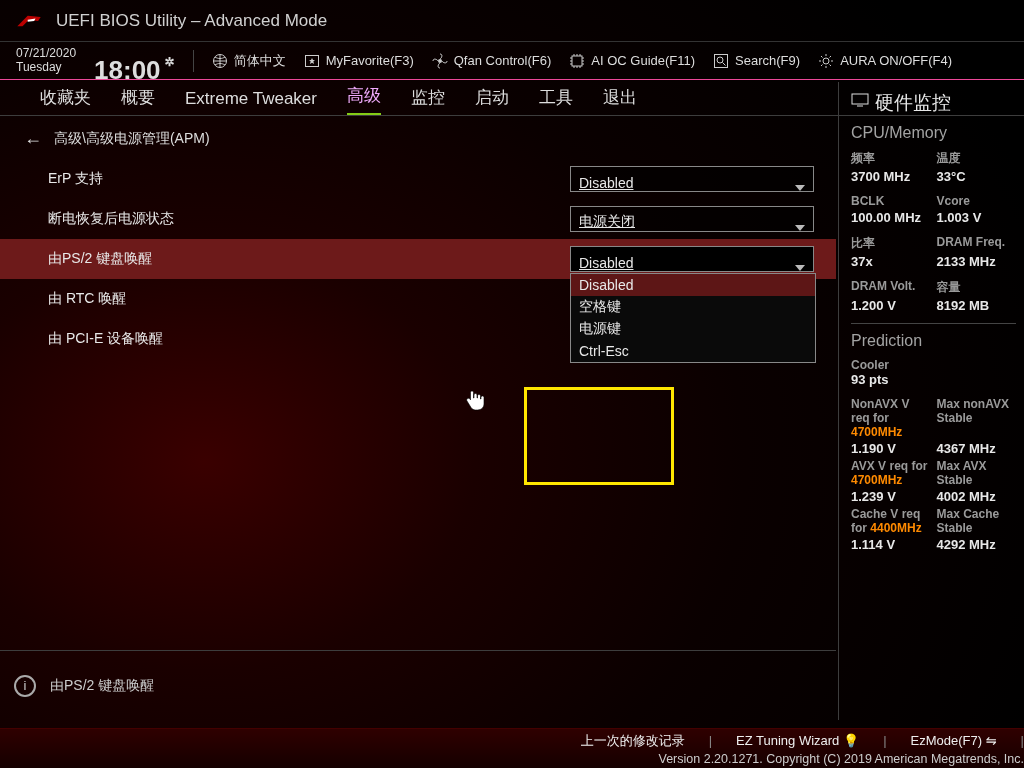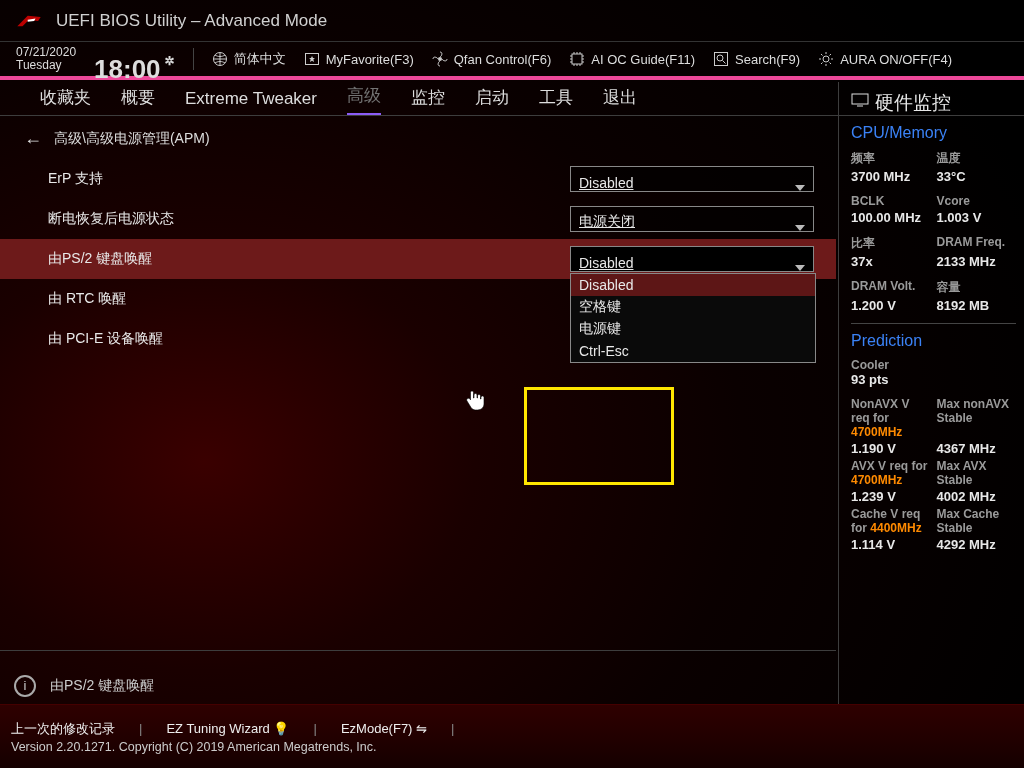--- a/index.html
+++ b/index.html
@@ -29,21 +29,21 @@
   }
   .rog-logo svg { width:26px; height:18px; }
   .app-title { color: #d0d0d0; font-size: 17px; }
 
   
   .inforow {
     height: 38px;
     display:flex; align-items:center;
     gap: 18px;
     padding: 0 16px;
-    border-bottom: 4px solid #ec4899;
+    border-bottom: 1px solid #ec4899;
     font-size: 13px; color:#ddd;
   }
   .date-block { line-height:1.1; font-size:12px; }
   .clock { font-size: 26px; font-weight:bold; display:flex; align-items:flex-start; gap:4px;margin-top:20px; }
   .clock sup { font-size:12px; }
   .inforow .divider { width:1px; height:22px; background:#444; }
   .ubtn { display:inline-flex; align-items:center; gap:6px; cursor:pointer; white-space:nowrap; }
   .ubtn .ic { width:16px; height:16px; display:inline-flex; }
   .ic svg { width:100%; height:100%; }
 
@@ -51,21 +51,21 @@
   .tabs {
     height: 36px;
     display:flex; align-items:flex-end;
     gap: 30px;
     padding: 0 40px;
     border-bottom: 1px solid #3d3d3d;
     font-size:17px;
     color:#ddd;
   }
   .tab { padding-bottom:6px; cursor:pointer; }
-  .tab.active { color:#737373; border-bottom:2px solid #8b5cf6; }
+  .tab.active { color:#f0abfc; border-bottom:2px solid #84cc16; }
 
   
   .content {
     position:absolute; top:118px; bottom:48px; left:0; width:836px;
   }
   .sidepanel {
     position:absolute; top:82px; right:0; width:186px; bottom:48px;
     border-left:1px solid #3d3d3d;
     padding: 8px 8px 8px 12px;
     overflow:hidden;
@@ -124,34 +124,34 @@
     position:absolute; bottom:48px; left:0; width:836px;
     height:70px; border-top:1px solid #3d3d3d;
     display:flex; align-items:center; gap:14px;
     padding:0 14px;
     color:#ccc;
   }
   .helpbar .info-ic { width:22px;height:22px;border:2px solid #aaa;border-radius:50%;display:flex;align-items:center;justify-content:center;font-size:13px; }
 
   
   .footer {
-    position:absolute; bottom:0; left:0; right:0; height:64px;
+    position:absolute; bottom:0; left:0; right:0; height:40px;
     background:linear-gradient(#2f0000,#150000);
     border-top:1px solid #440000;
-    display:flex; flex-direction:column; align-items:flex-start; justify-content:center;
+    display:flex; flex-direction:column; align-items:flex-end; justify-content:center;
     font-size:13px; gap:2px;padding-left:11px;
   }
   .footer-links { display:flex; gap:24px; align-items:center; color:#eee; }
   .footer-links .sep { color:#888; }
   .copy { color:#ccc; font-size:12.5px; }
 
   
   .sp-head { display:flex; align-items:flex-start; gap:6px; color:#e8e8e8; font-size:19px; margin-bottom:8px;}
   .sp-head .ic{ width:18px;height:14px; }
-  .sp-sec-title { color:#3b82f6; font-size:16px; margin:6px 0 8px; }
+  .sp-sec-title { color:#a3a3a3; font-size:16px; margin:6px 0 8px; }
   .sp-grid { display:grid; grid-template-columns: 1fr 1fr; row-gap:2px; column-gap:6px; }
   .sp-k { color:#9a9a9a; font-size:12px; }
   .sp-v { color:#e8e8e8; font-size:13px; }
   .sp-block { margin-bottom:10px;font-weight:bold; }
   .sp-divider { border-top:1px solid #444; margin:8px 0; }
   .pred-row .hl { color:#ff8a00; }
   .pred-row { margin-bottom:3px; }
 
   .content-inner{position:absolute;inset:0;}
 </style>

